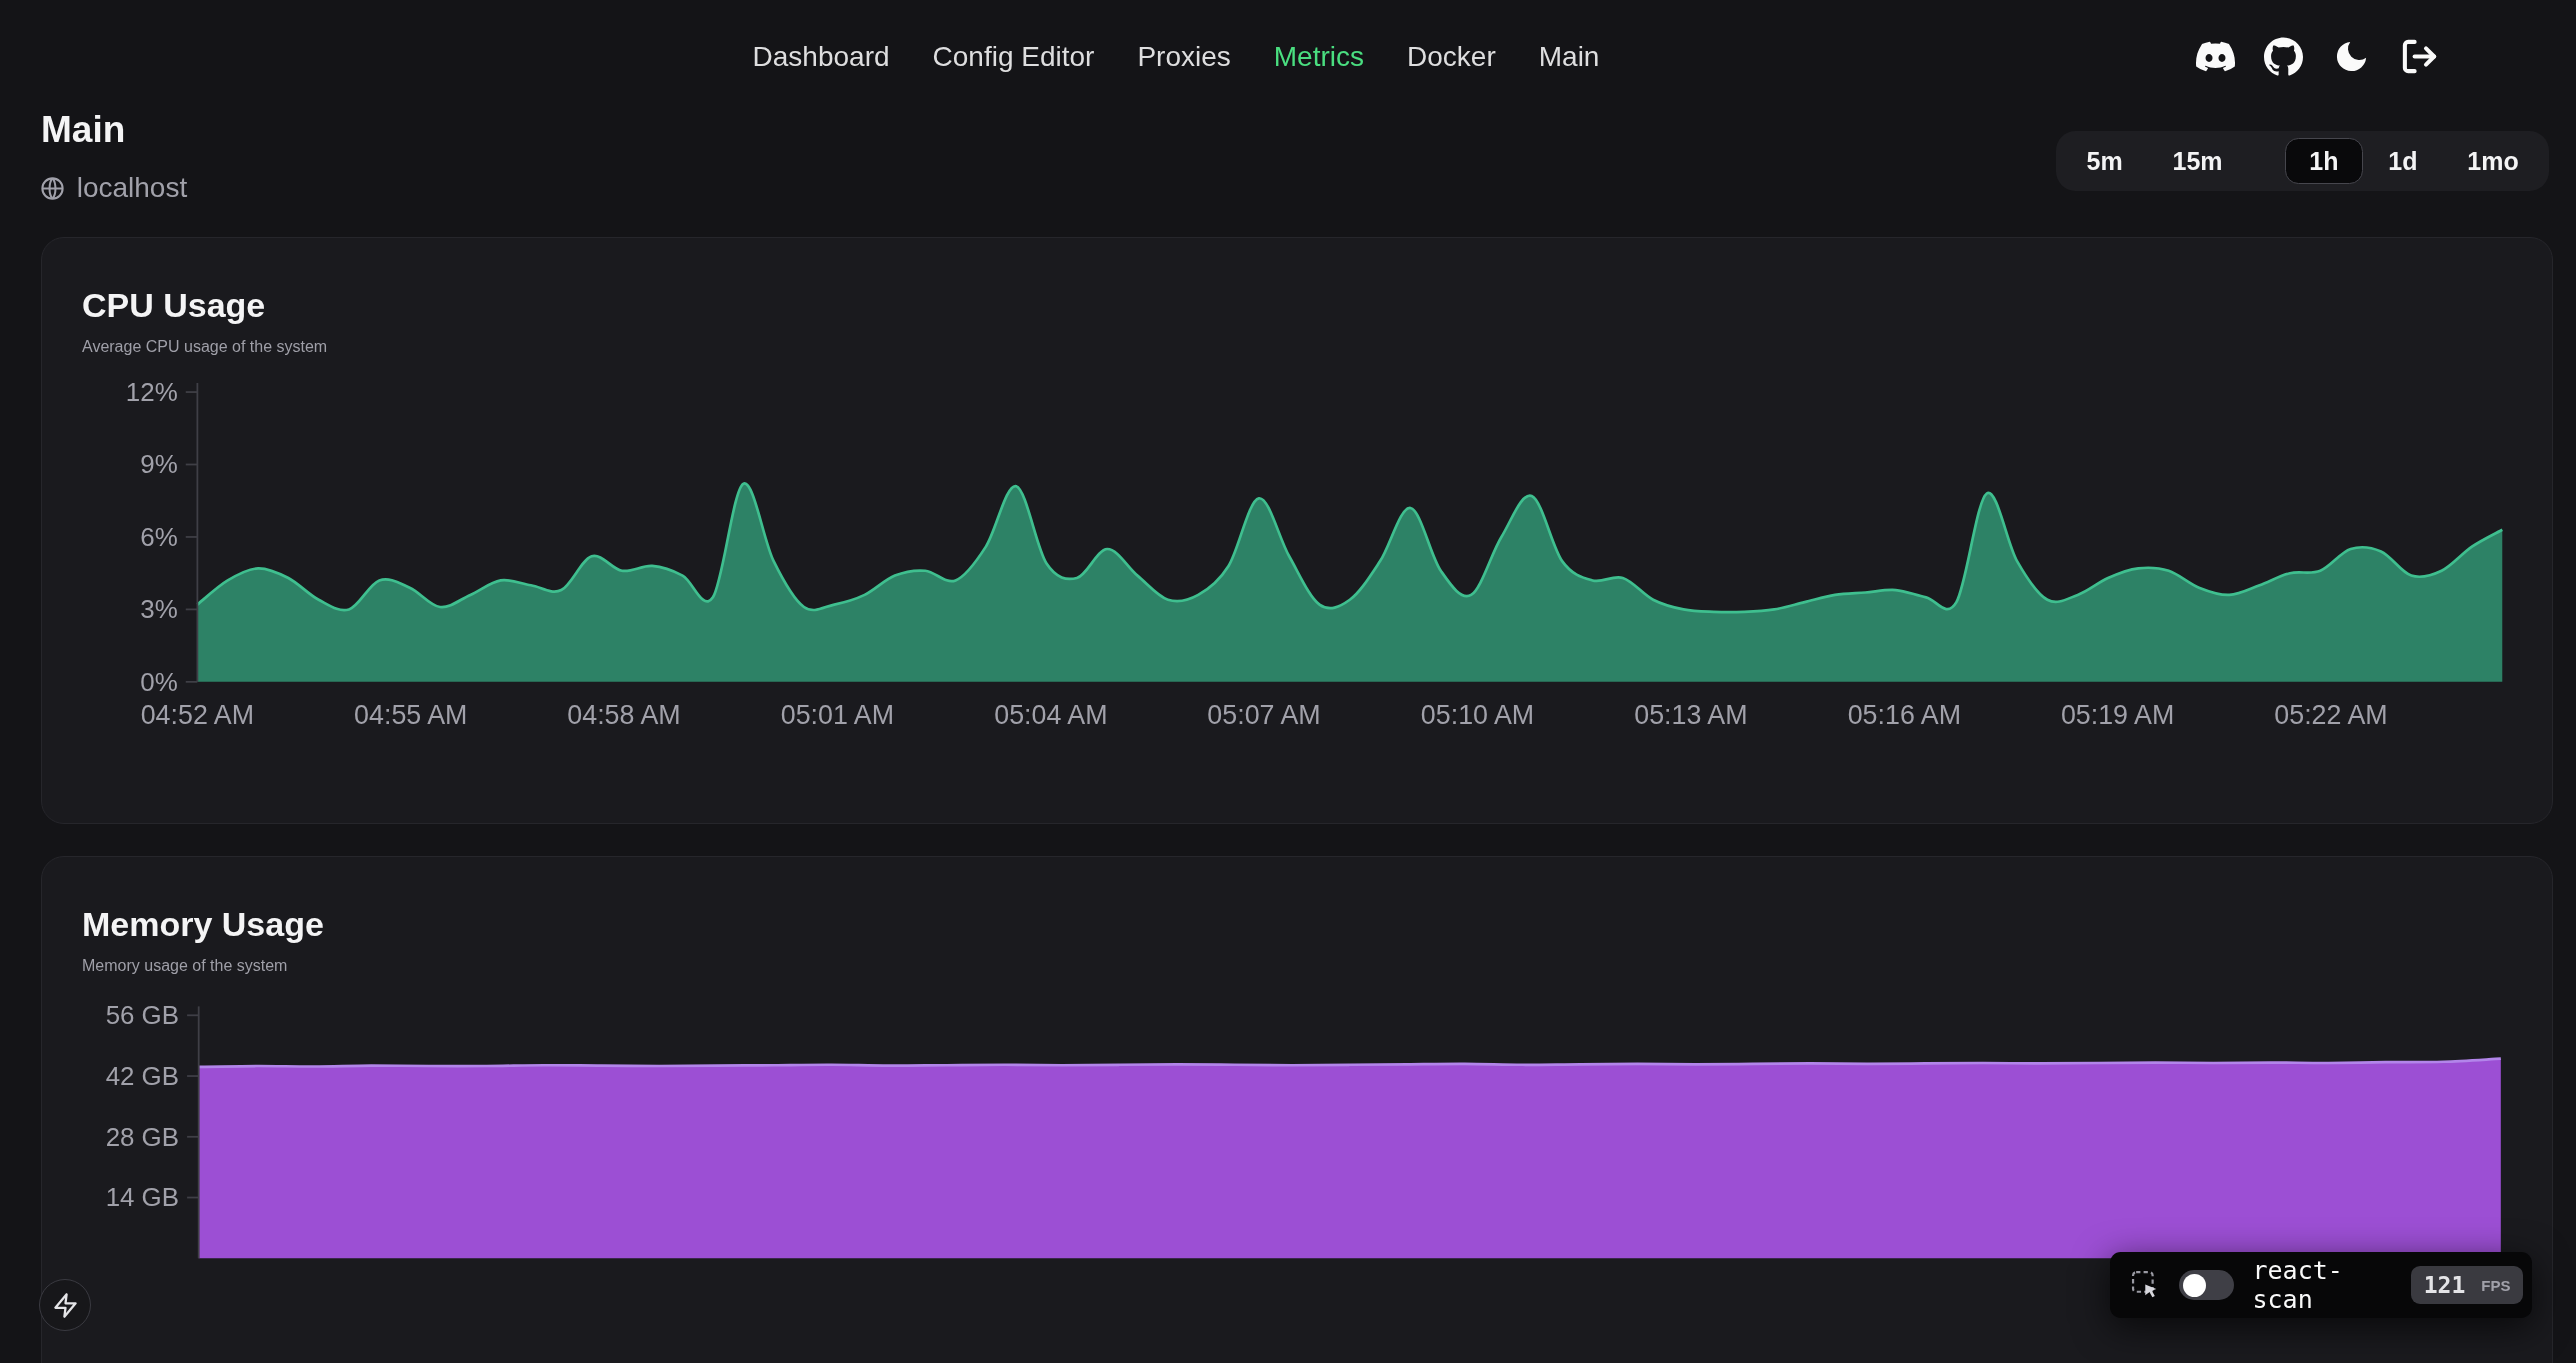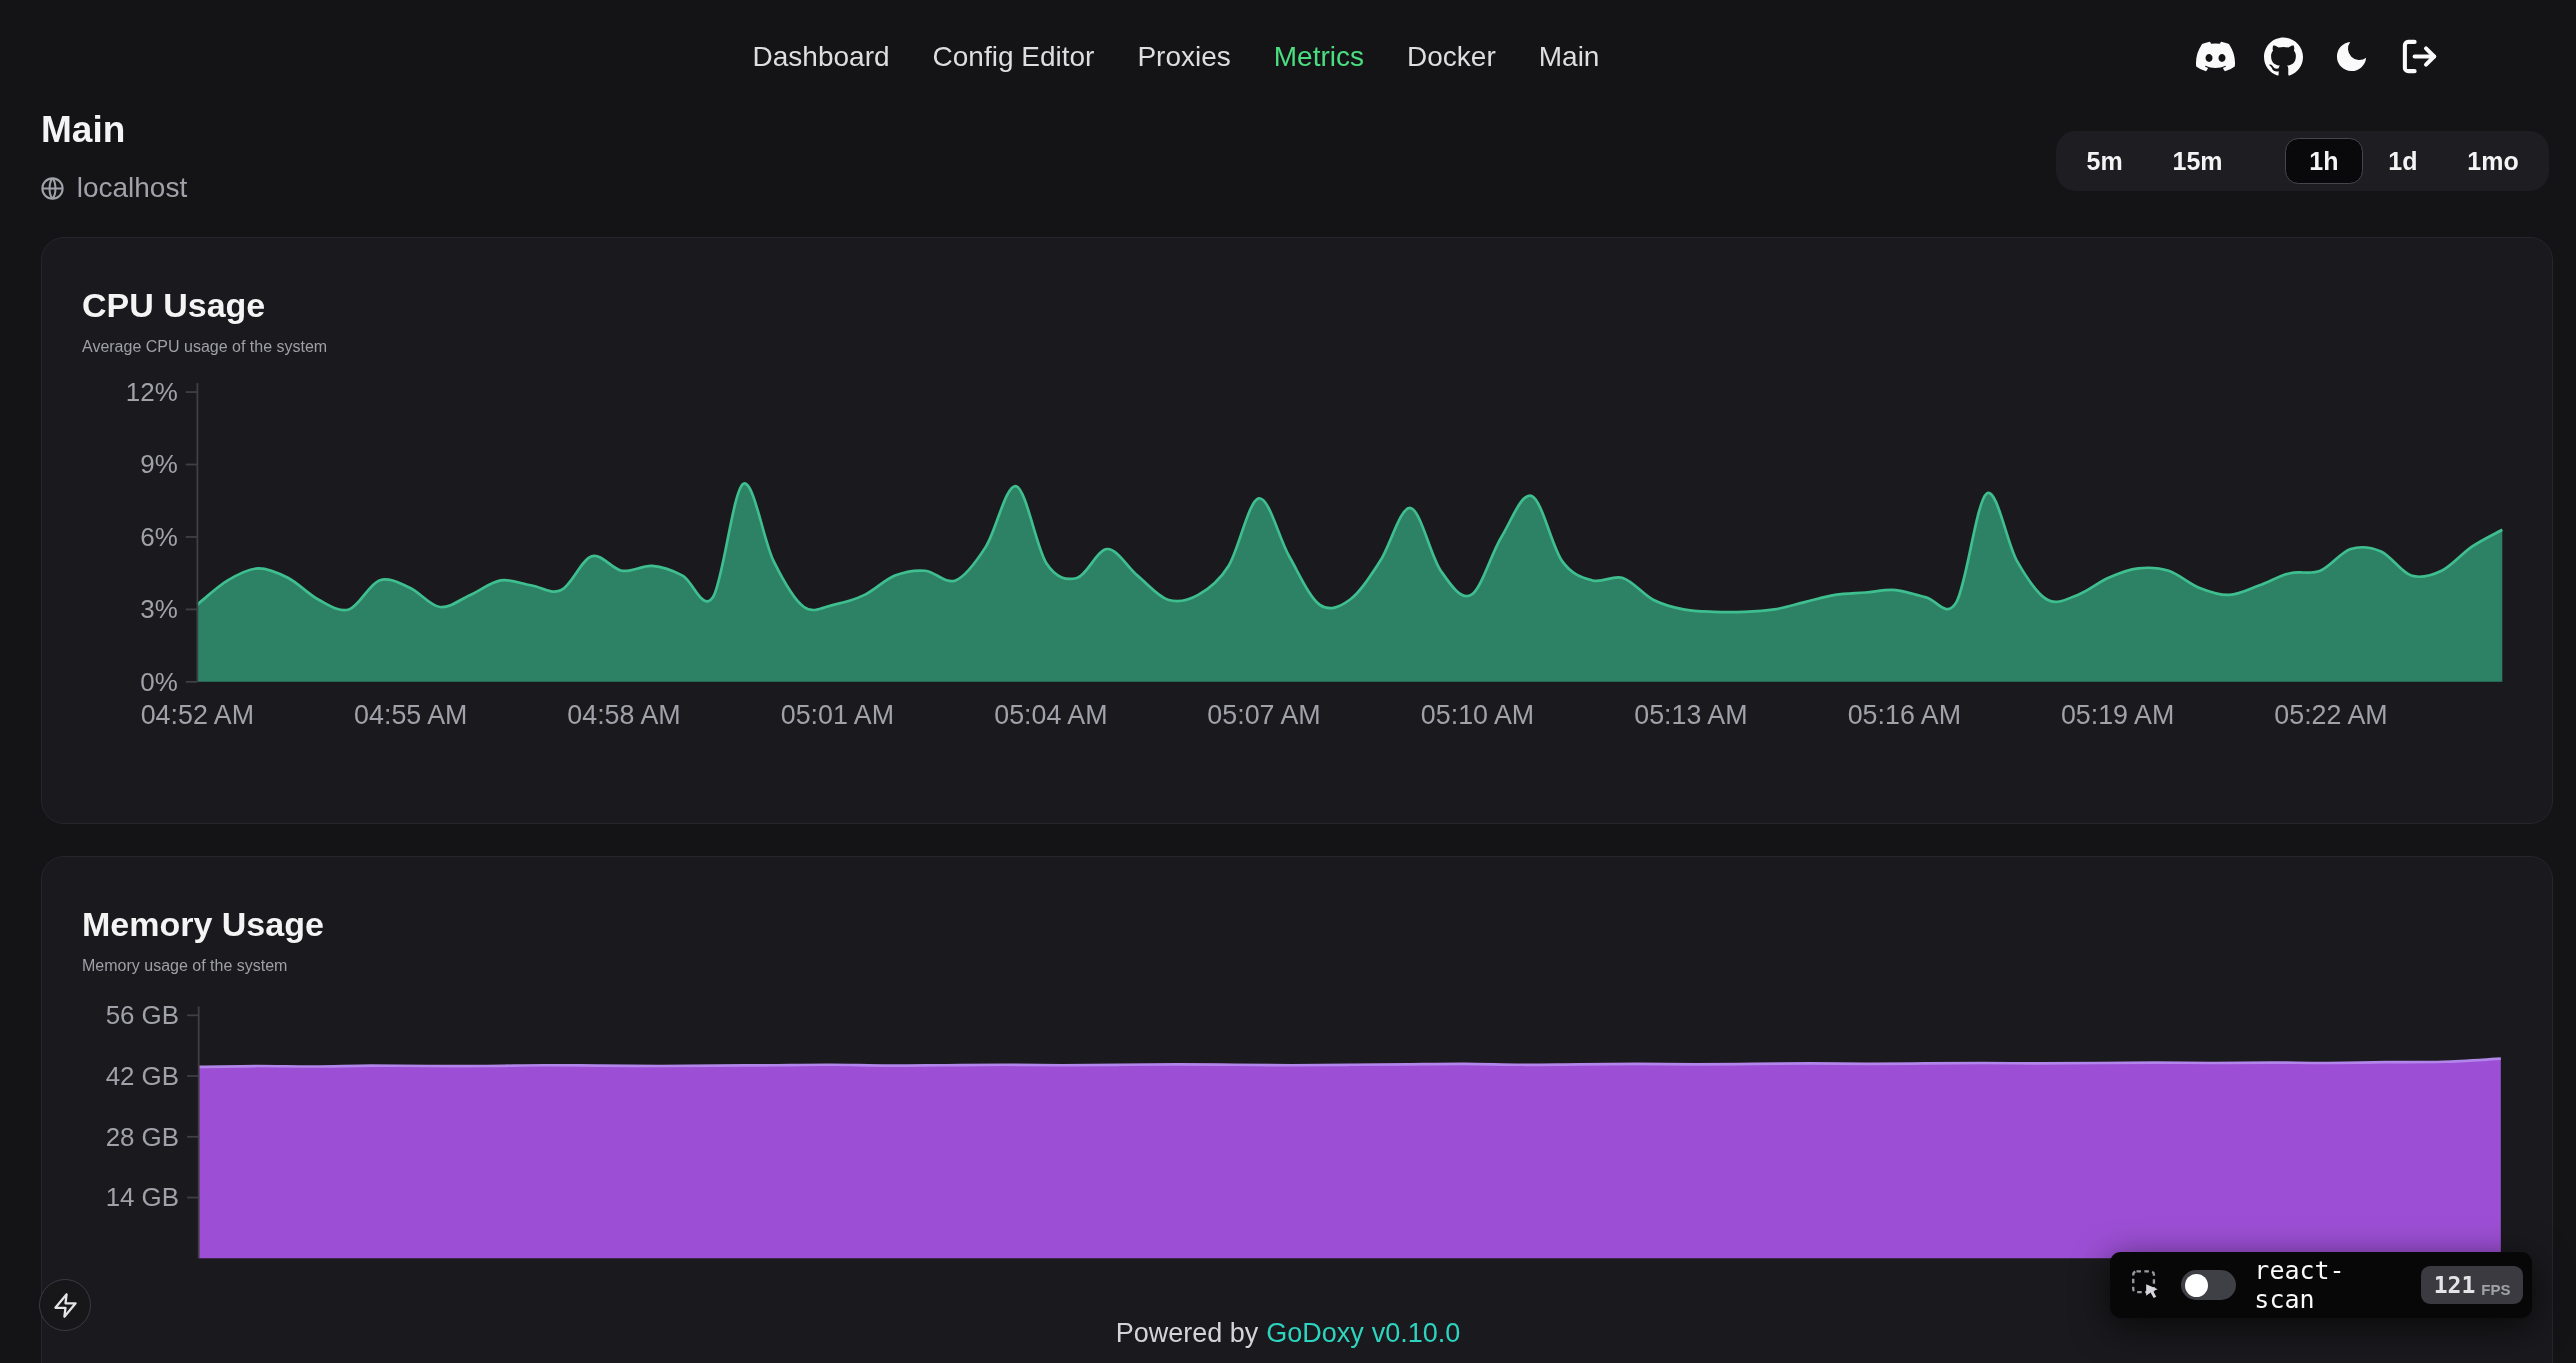--- a/index.html
+++ b/index.html
@@ -63,21 +63,21 @@
   .react-scan{
     position:absolute;top:1252px;right:44px;width:422px;height:66px;background:#070708;
     border-radius:10.7px;display:flex;align-items:center;padding:0 9px 0 19.7px;box-sizing:border-box;
     gap:18px;z-index:70;box-shadow:0 9px 36px rgba(0,0,0,.65);
   }
   .react-scan .inspect{width:34px;height:34px;cursor:pointer;color:#9a9aa3;}
   .toggle{width:55px;height:30px;border-radius:15px;background:#3f3f46;position:relative;cursor:pointer;flex:0 0 auto;}
   .toggle .knob{position:absolute;left:3.6px;top:3.6px;width:23px;height:23px;border-radius:50%;background:#fff;}
   .rs-label{font-family:"DejaVu Sans Mono", monospace;font-size:25px;color:#fafafa;}
   .fps-badge{
-    margin-left:auto;background:#3a3a40;border-radius:9px;padding:6.3px 12.5px;display:flex;align-items:flex-end;gap:6px;
+    margin-left:auto;background:#3a3a40;border-radius:9px;padding:6.3px 12.5px;display:flex;align-items:center;gap:16px;
   }
   .fps-badge .num{font-family:"DejaVu Sans Mono", monospace;font-size:23px;color:#e4e4e7;font-weight:700;}
   .fps-badge .unit{font-size:15px;color:#a1a1aa;font-weight:700;}
 </style>
 </head>
 <body>
 
 <div class="viewport">
 
   <nav class="nav">
@@ -179,23 +179,20 @@
           <line x1="116" y1="84.00000000000003" x2="129" y2="84.00000000000003" stroke="#3f3f46" stroke-width="2"></line>
           <text x="107" y="94.00000000000003" text-anchor="end" fill="#a1a1aa" font-size="29">42 GB</text>
           <line x1="116" y1="152" x2="129" y2="152" stroke="#3f3f46" stroke-width="2"></line>
           <text x="107" y="162" text-anchor="end" fill="#a1a1aa" font-size="29">28 GB</text>
           <line x1="116" y1="220" x2="129" y2="220" stroke="#3f3f46" stroke-width="2"></line>
           <text x="107" y="230" text-anchor="end" fill="#a1a1aa" font-size="29">14 GB</text>
         </svg>
       </div>
   </section>
 
-  <div class="footer">
-    <span>Powered by</span><a>GoDoxy</a><span class="version">v0.10.0</span>
-  </div>
 
   <div class="bolt-btn">
     <svg viewBox="0 0 24 24" fill="none" stroke="currentColor" stroke-width="2" stroke-linejoin="round">
         <polygon points="13 2 3 14 12 14 11 22 21 10 12 10 13 2"></polygon>
       </svg>
   </div>
 
   <div class="react-scan">
     <svg class="inspect" viewBox="0 0 26 26" fill="none">
         <rect x="2.5" y="2.5" width="16" height="16" rx="2.5" stroke="currentColor" stroke-width="1.8" stroke-dasharray="3.5 2.6"></rect>

